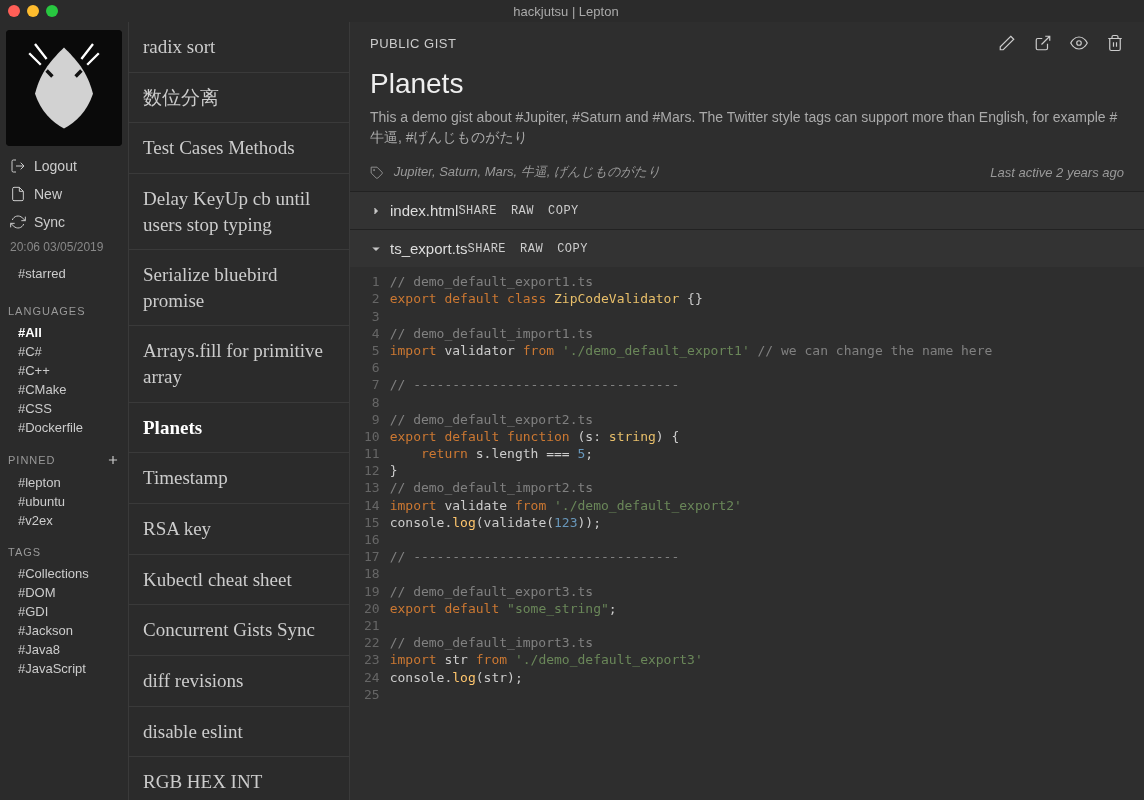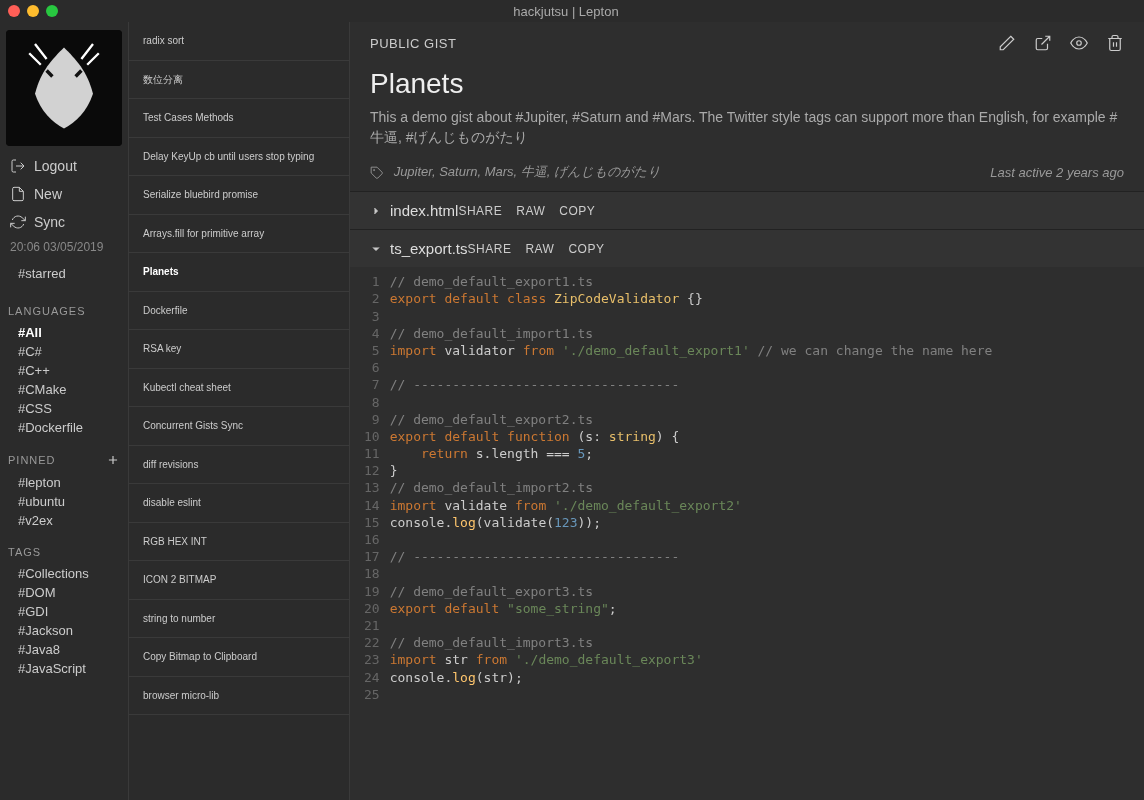--- a/index.html
+++ b/index.html
@@ -39,37 +39,37 @@
 .nav-item svg { width: 16px; height: 16px; stroke: #ccc; fill: none; stroke-width: 1.5; }
 .timestamp { padding: 4px 10px; font-size: 12px; color: #888; }
 .section-header { padding: 16px 8px 6px; font-size: 11px; color: #999; letter-spacing: 1px; display:flex; justify-content:space-between; align-items:center;}
 .section-header svg { width:14px; height:14px; stroke:#ccc; fill:none; stroke-width:2; }
 .tag-list { padding: 0 8px 0 18px; }
 .tag-item { font-size: 13px; color: #ccc; padding: 2px 0; cursor:pointer; }
 .tag-item.bold { font-weight: bold; color:#fff; }
 .starred { padding: 8px 18px; font-size:13px; color:#ccc; cursor:pointer; }
 
 .gist-list { width: 222px; background: #2b2b2b; border-left: 1px solid #3a3a3a; border-right: 1px solid #3a3a3a; overflow-y:auto; }
-.gist-item { padding: 12px 14px; border-bottom: 1px solid #3a3a3a; font-size: 10px; color: #ccc; cursor:pointer; line-height:1.35; }
+.gist-item { padding: 12px 14px; border-bottom: 1px solid #3a3a3a; font-size: 19px; color: #ccc; cursor:pointer; line-height:1.35;font-family:Liberation Serif, serif; }
 .gist-item.selected { color: #fff; font-weight: 600; }
 
 .content { flex: 1; background: #2e2e2e; display:flex; flex-direction:column; overflow:hidden; }
 .content-header { padding: 12px 20px 6px; display:flex; justify-content:space-between; align-items:center;gap:25px; }
 .gist-visibility { font-size: 13px; color:#ccc; letter-spacing:0.5px; }
 .action-icons { display:flex; gap:18px; }
 .action-icons svg { width:18px; height:18px; stroke:#ccc; fill:none; stroke-width:1.6; cursor:pointer; }
 .gist-title { padding: 10px 20px 4px; font-size: 28px; color:#eee; font-weight:400; }
 .gist-desc { padding: 4px 20px 6px; font-size: 14px; color:#aaa; line-height:1.4; }
 .tags-row { padding: 10px 20px 10px; display:flex; justify-content:space-between; align-items:center; font-size:13px; color:#999; font-style:italic; }
 .tags-row svg { width:14px; height:14px; stroke:#999; fill:none; stroke-width:1.5; margin-right:6px; vertical-align:middle; }
 .file-header { background:#333; padding:10px 20px; display:flex; align-items:center; justify-content:flex-start; border-top:1px solid #222; }
 .file-title-wrap { display:flex; align-items:center; gap:8px; font-size:15px; color:#ddd; cursor:pointer; }
 .file-title-wrap svg { width:12px; height:12px; stroke:#ccc; fill:#ccc; }
 .file-actions { display:flex; gap:14px; font-size:12px; color:#ccc; letter-spacing:0.5px; }
-.file-actions span { cursor:pointer; }
+.file-actions span { cursor:pointer;font-family:Liberation Mono, monospace; }
 .code-block { display:flex; font-family: Menlo, Consolas, monospace; font-size:13px; line-height:1.32; flex:1; overflow:auto; }
 .gutter { background:#2e2e2e; color:#666; text-align:right; padding:6px 10px 6px 14px; user-select:none; }
 .gutter div { height: 17.2px; }
 .code-lines { padding:6px 0; }
 .code-lines div { height:17.2px; white-space:pre; }
 .tok-comment { color:#808080; }
 .tok-keyword { color:#cc7832; }
 .tok-string { color:#6a8759; }
 .tok-class { color:#e8bf6a; }
 .tok-num { color:#6897bb; }
@@ -158,21 +158,21 @@
   </div>
 
   <div class="gist-list" id="gist-list">
       <div class="gist-item">radix sort</div>
       <div class="gist-item">数位分离</div>
       <div class="gist-item">Test Cases Methods</div>
       <div class="gist-item">Delay KeyUp cb until users stop typing</div>
       <div class="gist-item">Serialize bluebird promise</div>
       <div class="gist-item">Arrays.fill for primitive array</div>
       <div class="gist-item selected">Planets</div>
-      <div class="gist-item">Dockerfile</div>
+      <div class="gist-item">Timestamp</div>
       <div class="gist-item">RSA key</div>
       <div class="gist-item">Kubectl cheat sheet</div>
       <div class="gist-item">Concurrent Gists Sync</div>
       <div class="gist-item">diff revisions</div>
       <div class="gist-item">disable eslint</div>
       <div class="gist-item">RGB HEX INT</div>
       <div class="gist-item">ICON 2 BITMAP</div>
       <div class="gist-item">string to number</div>
       <div class="gist-item">Copy Bitmap to Clipboard</div>
       <div class="gist-item">browser micro-lib</div>

